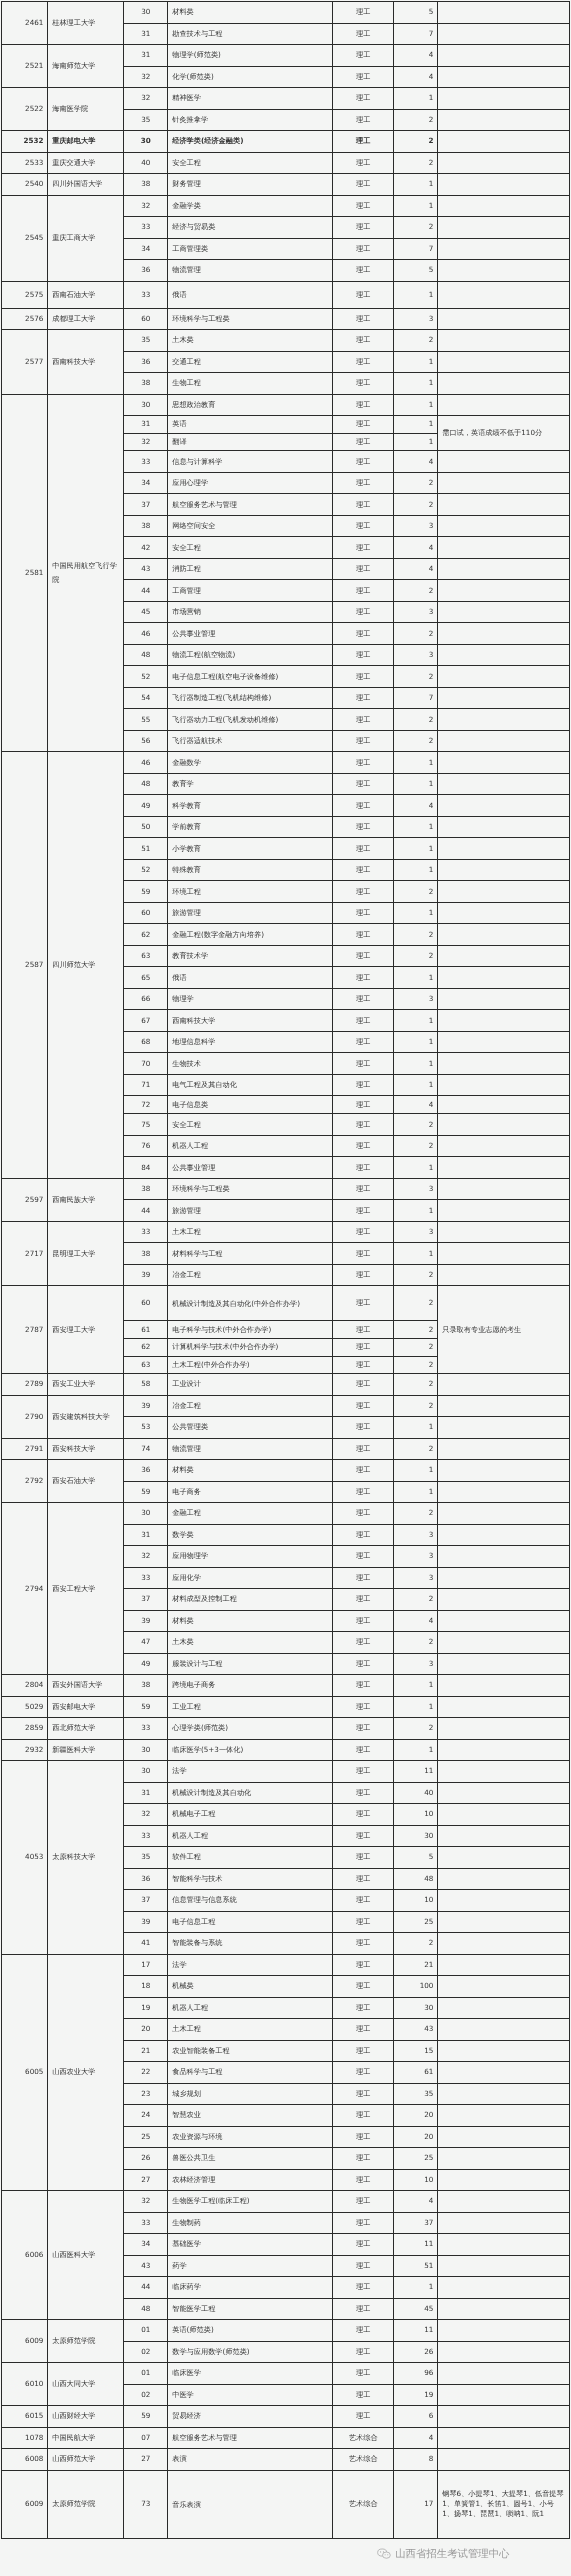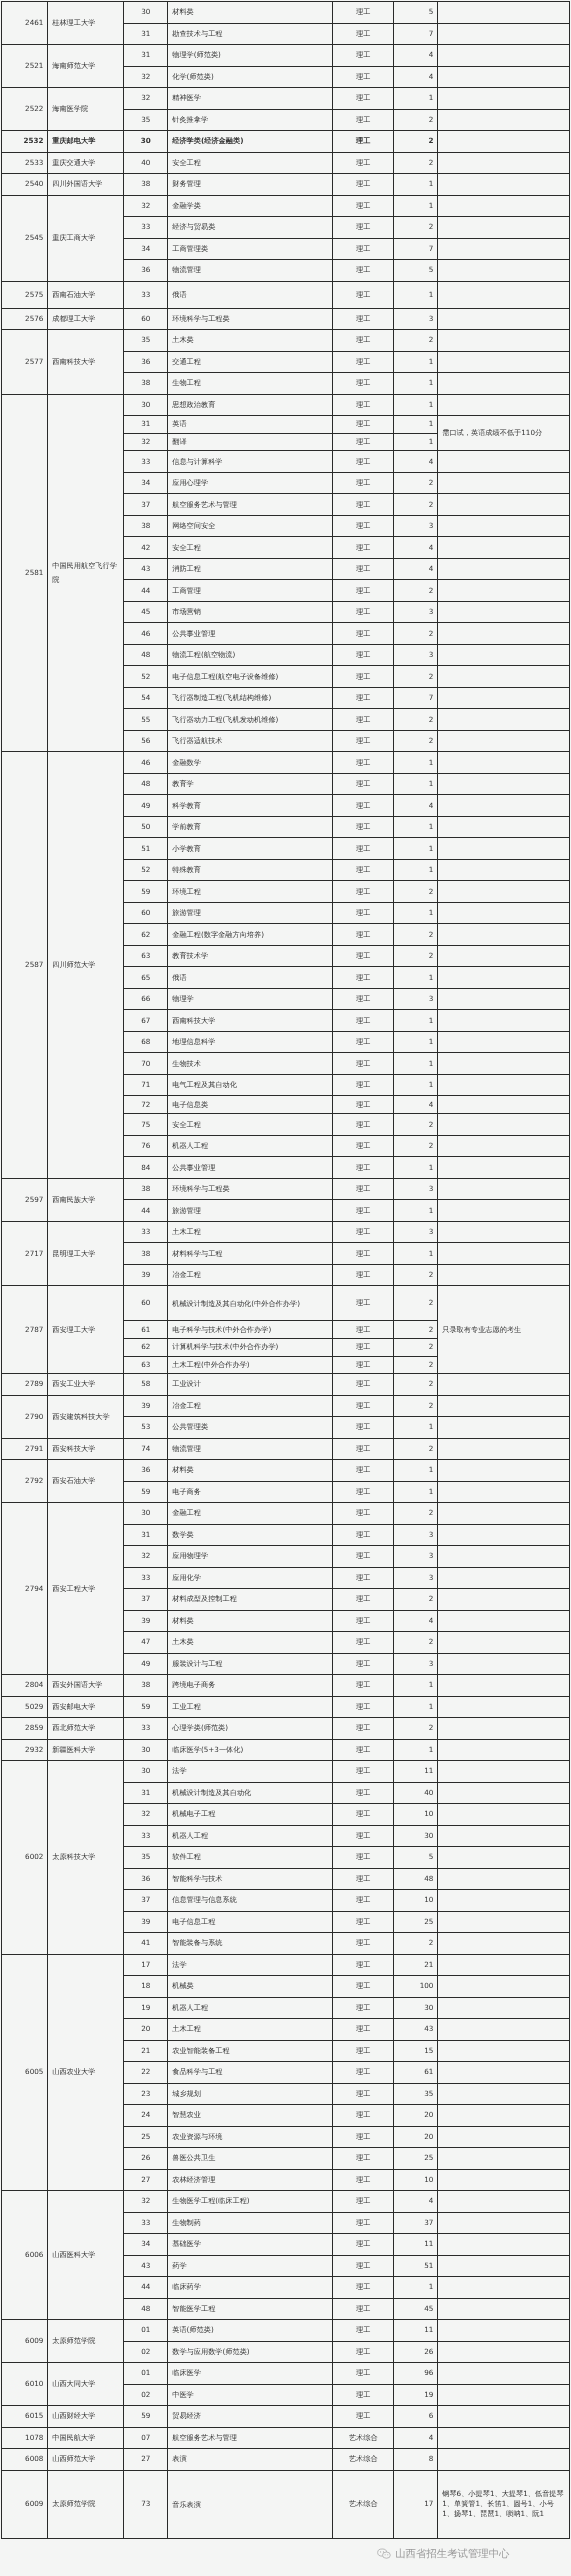--- a/index.html
+++ b/index.html
@@ -680,21 +680,21 @@
       <tr style="height: 21.5px;">
         <td class="c-code" rowspan="1">2932</td>
         <td class="c-name" rowspan="1">新疆医科大学</td>
         <td class="c-mcode">30</td>
         <td class="c-major">临床医学(5+3一体化)</td>
         <td class="c-cat">理工</td>
         <td class="c-count">1</td>
         <td class="c-note"></td>
       </tr>
       <tr style="height: 21.5px;">
-        <td class="c-code" rowspan="9">6002</td>
+        <td class="c-code" rowspan="9">4053</td>
         <td class="c-name" rowspan="9">太原科技大学</td>
         <td class="c-mcode">30</td>
         <td class="c-major">法学</td>
         <td class="c-cat">理工</td>
         <td class="c-count">11</td>
         <td class="c-note"></td>
       </tr>
       <tr style="height: 21.5px;">
         <td class="c-mcode">31</td>
         <td class="c-major">机械设计制造及其自动化</td>

